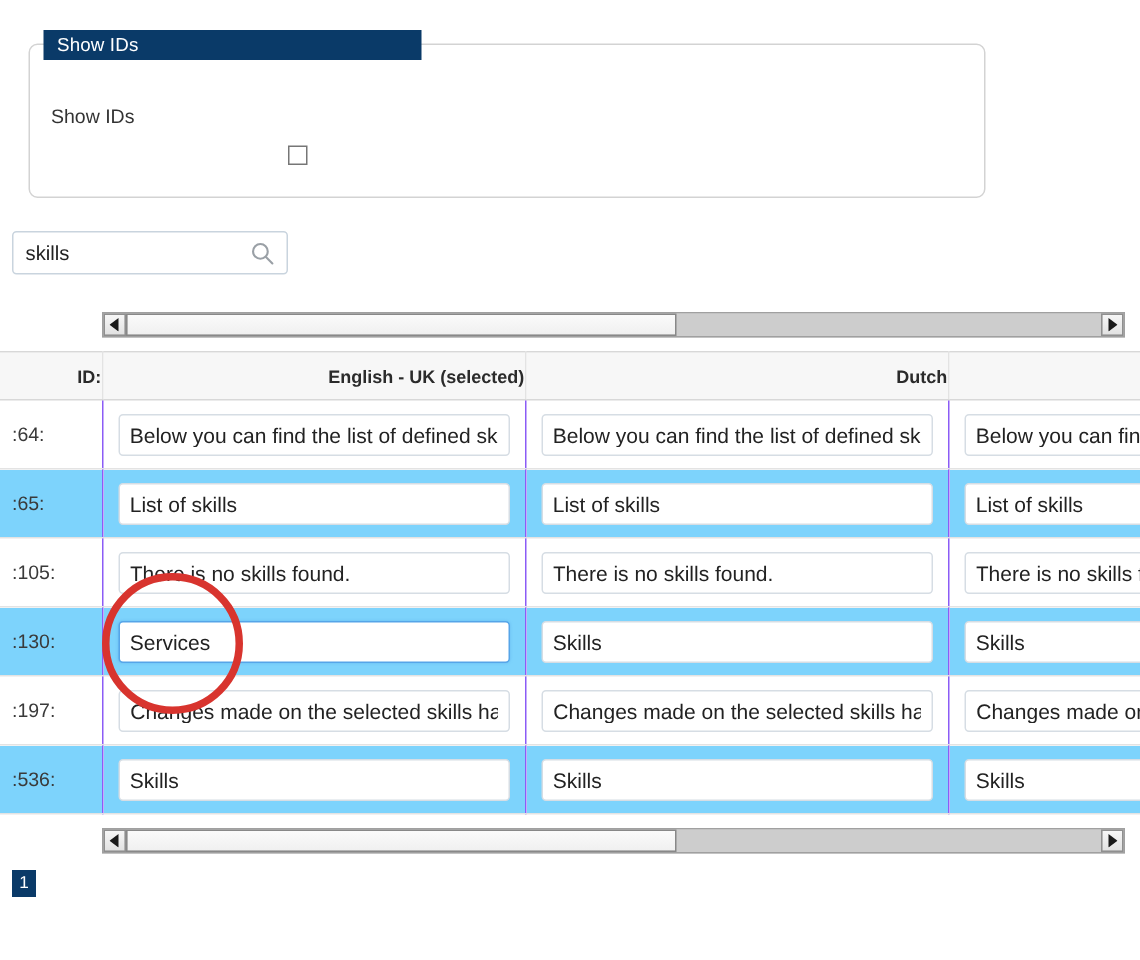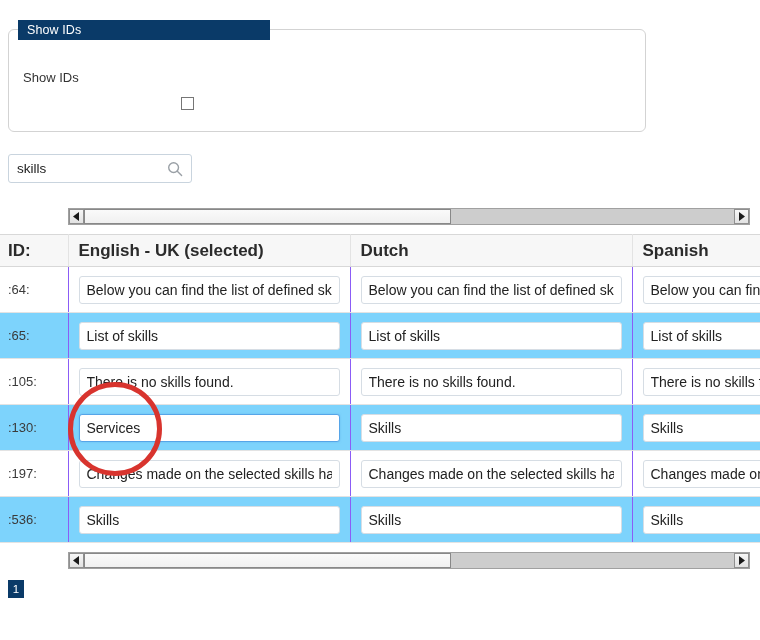--- a/index.html
+++ b/index.html
@@ -13,21 +13,21 @@
     overflow: hidden;
     font-family: "Liberation Sans", sans-serif;
     font-size: 13px;
     color: #333333;
     position: relative;
   }
 
   
   .panel-wrap {
     position: absolute;
-    left: 8px;
+    left: 19px;
     top: 20px;
     width: 638px;
     height: 112px;
   }
   .panel {
     position: absolute;
     left: 0;
     top: 9px;
     right: 0;
     bottom: 0;
@@ -177,23 +177,23 @@
     border-collapse: collapse;
     width: 832px;
     table-layout: fixed;
     font-size: 13px;
   }
   table.grid th {
     background: #f7f7f7;
     border-top: 1px solid #d8d8d8;
     border-bottom: 1px solid #d8d8d8;
     border-right: 1px solid #e3e3e3;
-    text-align: left;
+    text-align: right;
     font-weight: bold;
-    font-size: 17px;
+    font-size: 12px;
     color: #2b2b2b;
     height: 32px;
     padding: 0 0 0 10px;
     box-sizing: border-box;
     white-space: nowrap;
     overflow: hidden;
   }
   table.grid th.id-col { padding-left: 8px; }
   table.grid td {
     border-bottom: 1px solid #e3e3e3;

